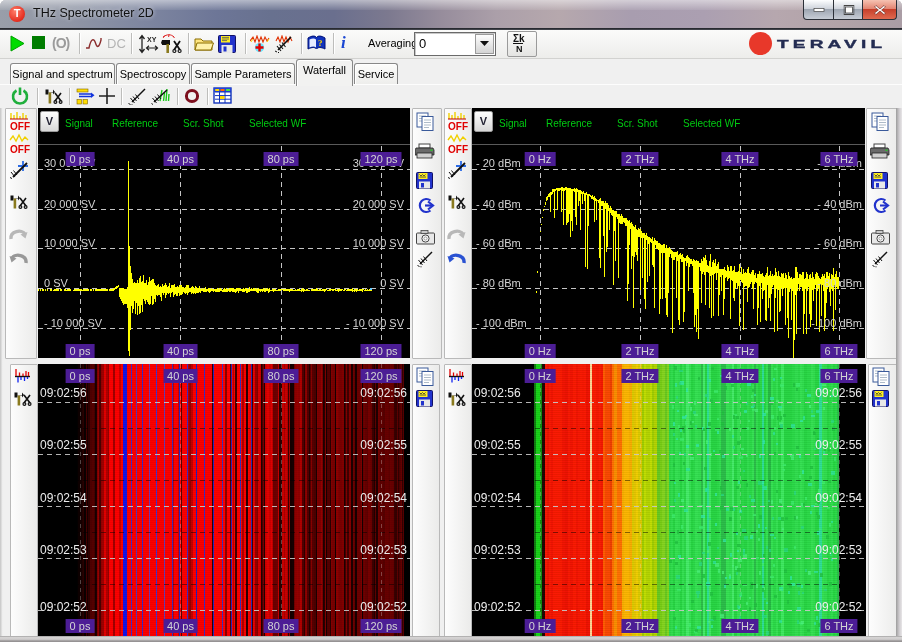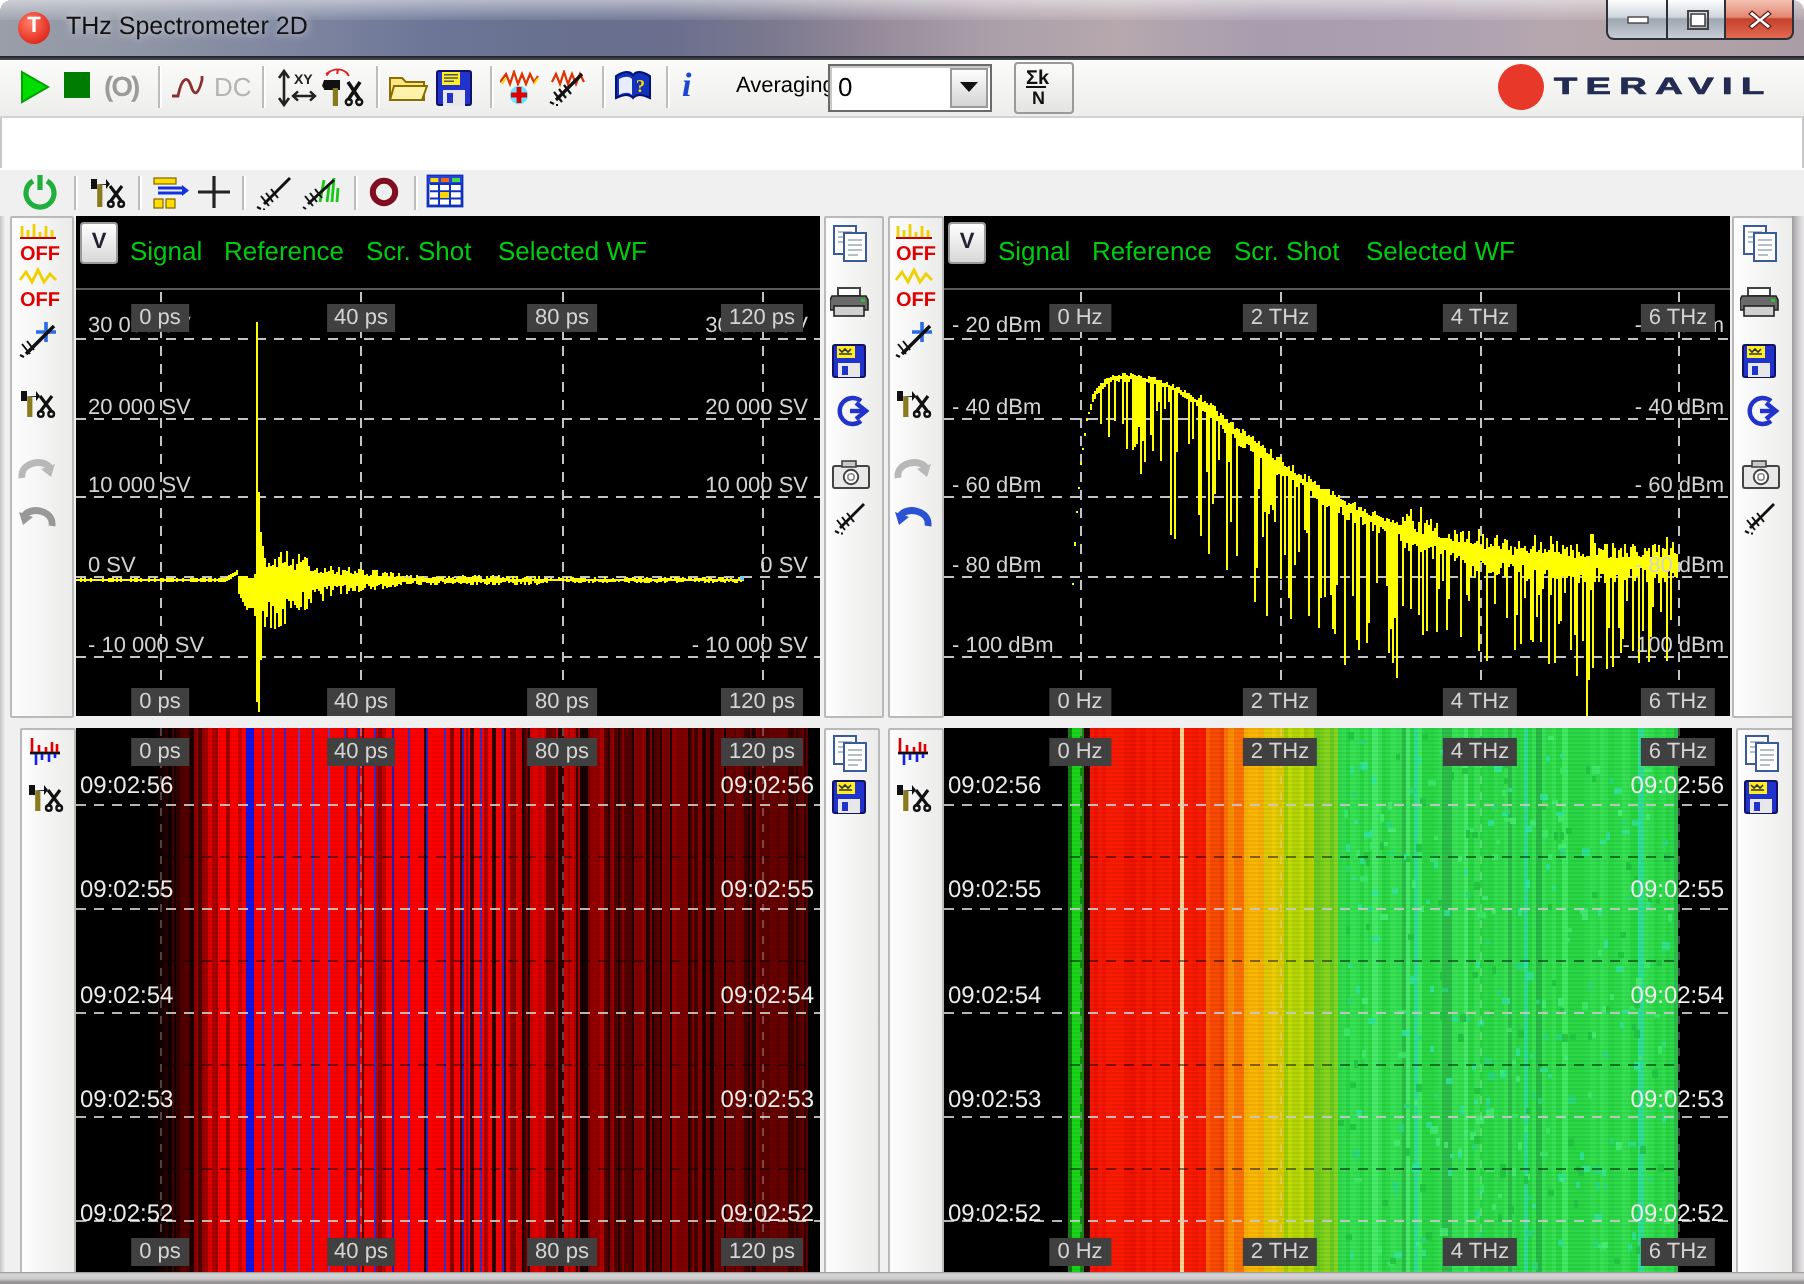--- a/index.html
+++ b/index.html
@@ -44,24 +44,24 @@
 #botframe{position:absolute;left:0;top:636px;width:902px;height:6px;
  background:linear-gradient(180deg,#8f8f8f 0,#d6d4d4 1px,#cfcdcd 55%,#9e9b9c 80%,#908d8e 100%)}
 #rframe{position:absolute;left:896px;top:108px;width:6px;height:528px;
  background:linear-gradient(90deg,#9c9c9c,#cfcccf 55%,#e8e6e8)}
 #lframe{position:absolute;left:0;top:108px;width:3px;height:528px;
  background:linear-gradient(90deg,#c4c4c4,#f6f6f6)}
 .sidebar{position:absolute;background:linear-gradient(90deg,#fdfdfd,#ebebea);
  border:1px solid #b9b9b9;border-radius:1px}
 .blk{position:absolute;background:#000}
 .lb{position:absolute;font-size:11px;line-height:14px;color:#d4d4d4;white-space:pre;z-index:6}
-.lb.bg{background:#404040;padding:0 4px;z-index:7}
+.lb.bg{background:#4c1d95;padding:0 4px;z-index:7}
 .ts{position:absolute;font-size:12px;line-height:15px;color:#ececec;white-space:pre;
  transform:translateY(-50%);z-index:7}
-.mnu{position:absolute;font-size:13px;color:#00cc11;white-space:pre;z-index:6}
+.mnu{position:absolute;font-size:10px;color:#00cc11;white-space:pre;z-index:6}
 .vbtn{position:absolute;width:17px;height:19px;background:linear-gradient(180deg,#fefefe,#d8d8d8);
  border:1px solid #9a9a9a;border-radius:2px;color:#223;font-size:11px;font-weight:bold;
  text-align:center;line-height:18px;z-index:6}
 .icon{position:absolute}
 svg{display:block}
 </style></head><body>
 <div id="frame">
 <div id="titlebar"></div>
 <div id="title-ico">
       <span>T</span>
@@ -172,20 +172,27 @@
           <text x="4" y="10" font-size="10" font-weight="bold" fill="#111" font-family="Liberation Sans">Σk</text>
           <path d="M4 11.5 H14" stroke="#111" stroke-width="1"></path>
           <text x="7" y="20" font-size="9" font-weight="bold" fill="#111" font-family="Liberation Sans">N</text>
         </svg>
       </div>
 
 <div class="abs" style="left:749px;top:2px;width:23px;height:23px;border-radius:50%;background:#e8382a"></div>
 <div class="abs" style="left:777px;top:3px;font-size:19px;font-weight:bold;color:#232c52;letter-spacing:4.2px;-webkit-text-stroke:0.6px #232c52;transform:scale(1.0,0.62);transform-origin:left center">TERAVIL</div>
 </div>
 
+<div id="tabsrow">
+<div class="tab" style="left:10px;width:103px">Signal and spectrum</div>
+<div class="tab" style="left:116px;width:72px">Spectroscopy</div>
+<div class="tab" style="left:191px;width:102px">Sample Parameters</div>
+<div class="tab act" style="left:296px;width:55px">Waterfall</div>
+<div class="tab" style="left:354px;width:42px">Service</div>
+</div>
 <div id="tabline"></div>
 
 <div id="toolbar2">
 
 <svg class="icon" style="left:11px;top:2px" width="18" height="18">
 <path d="M5.5 3.5 A7 7 0 1 0 12.5 3.5" fill="none" stroke="#1faf3c" stroke-width="2.6"></path>
 <path d="M9 0.5 V8" stroke="#1faf3c" stroke-width="2.6"></path>
       </svg>
 <div class="tsep2" style="left:37px"></div>
 

